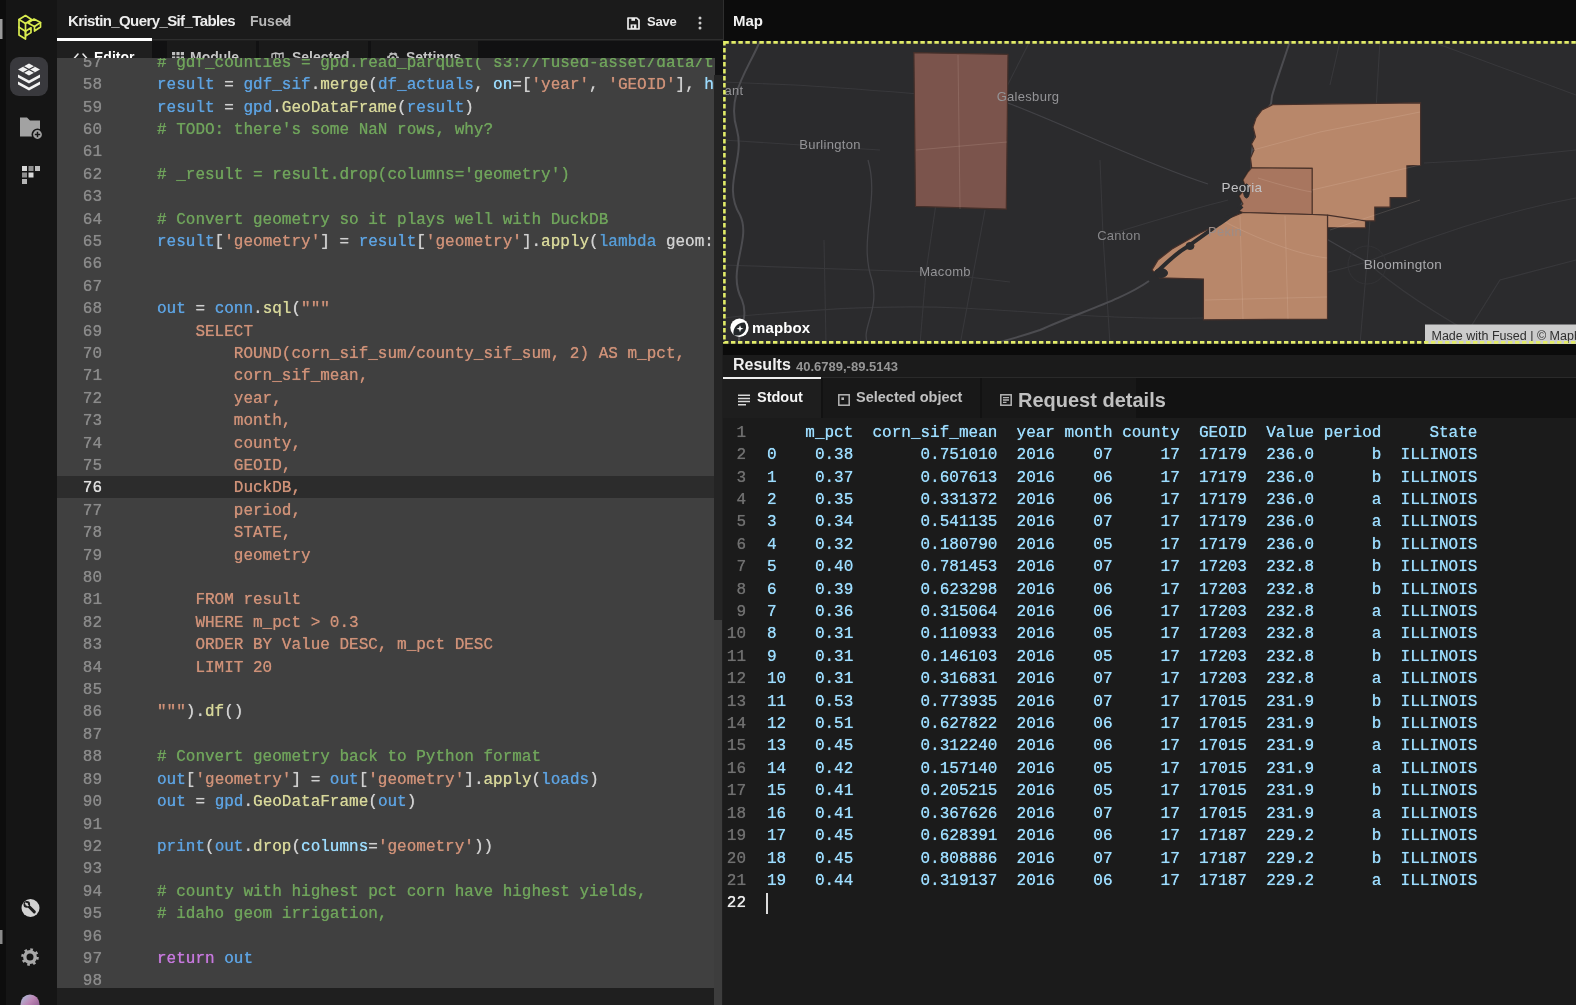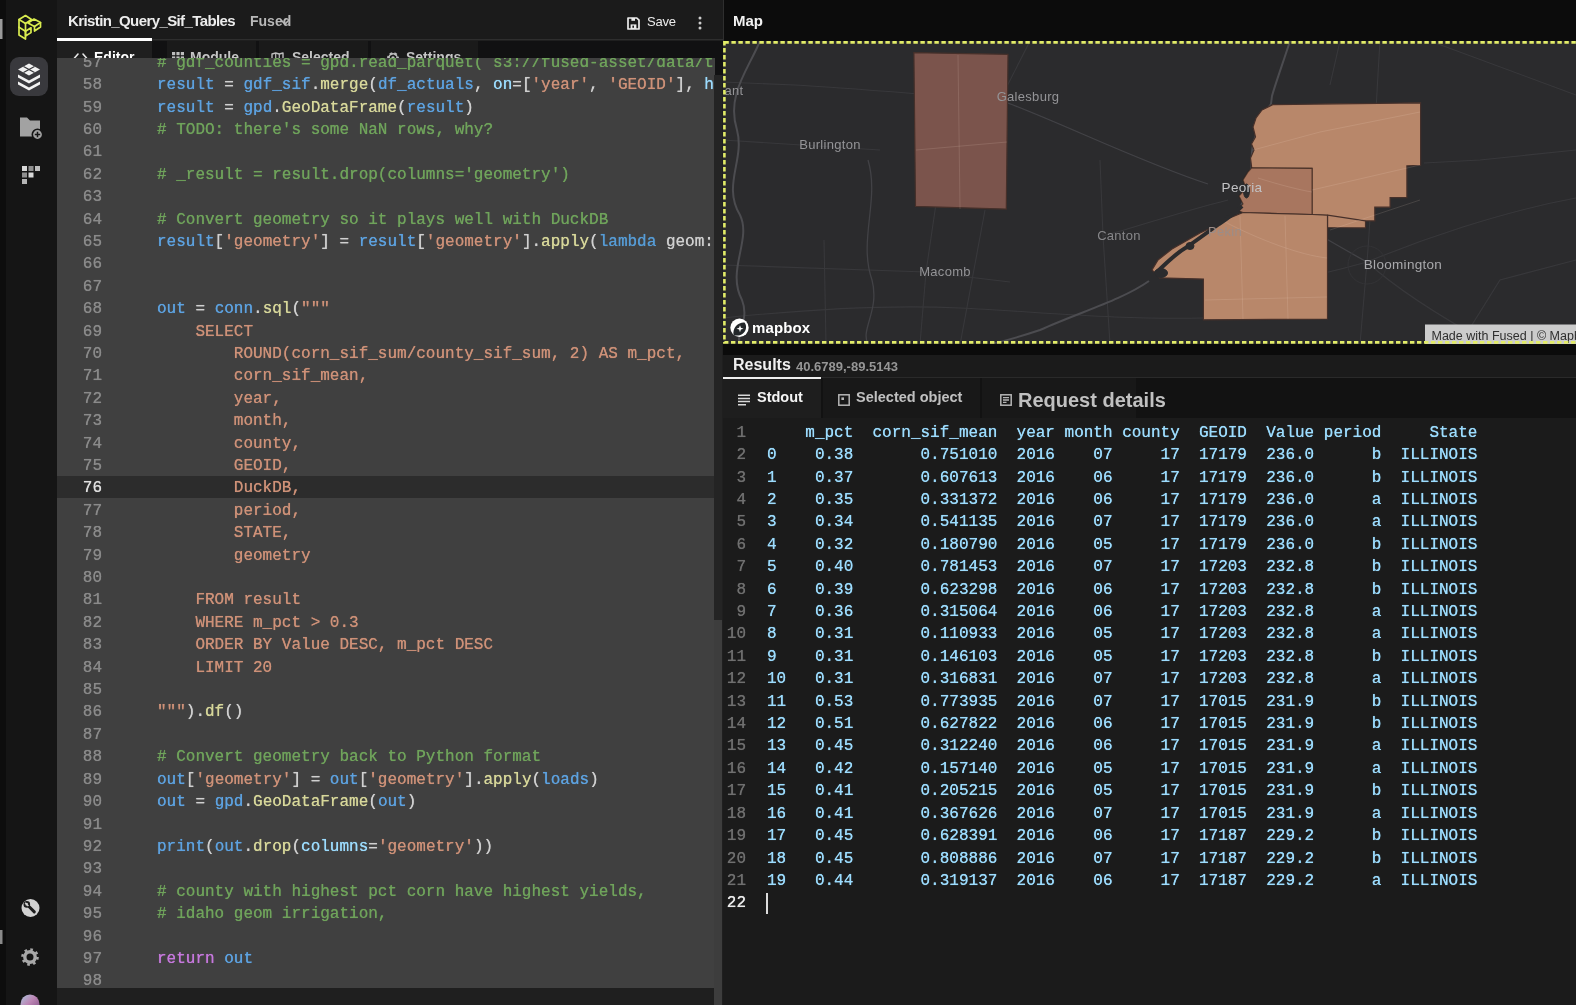--- a/index.html
+++ b/index.html
@@ -12,21 +12,21 @@
 <div class="abs" style="left:250px;top:13px;color:#b8b8b8;font-size:14px;font-weight:700">Fused</div>
 <svg width="10" height="7" viewBox="0 0 10 7" style="position:absolute;left:280px;top:19px">
     <path d="M1.5,1.5 L5,5 L8.5,1.5" stroke="#b8b8b8" stroke-width="1.6" fill="none" stroke-linecap="round"></path>
   </svg>
 <svg width="13" height="13" viewBox="0 0 13 13" style="position:absolute;left:627px;top:17px">
     <path d="M1,1 L9.8,1 L12,3.2 L12,12 L1,12 Z" fill="none" stroke="#ececec" stroke-width="1.7" stroke-linejoin="round"></path>
     <rect x="3.6" y="7.4" width="5.8" height="4.6" fill="#ececec"></rect>
     <rect x="5.4" y="8.6" width="1.6" height="2.2" fill="#1b1b1b"></rect>
     <rect x="4.4" y="1" width="3.6" height="2.8" fill="#ececec"></rect>
   </svg>
-<div class="abs" style="left:647px;top:14px;color:#ececec;font-size:13px;font-weight:400;letter-spacing:-0.2px">Save</div>
+<div class="abs" style="left:647px;top:14px;color:#ececec;font-size:13px;font-weight:700;letter-spacing:-0.2px">Save</div>
 <svg width="4" height="14" viewBox="0 0 4 14" style="position:absolute;left:698px;top:16px">
     <g fill="#cdcdcd">
       <circle cx="2" cy="2" r="1.5"></circle>
       <circle cx="2" cy="7" r="1.5"></circle>
       <circle cx="2" cy="12" r="1.5"></circle>
     </g>
   </svg>
 
 <div class="abs" style="left:57px;top:41px;width:666px;height:34px;background:#111112"></div>
 <div class="abs" style="left:57px;top:41px;width:95px;height:34px;background:#1f1f1f"></div>

